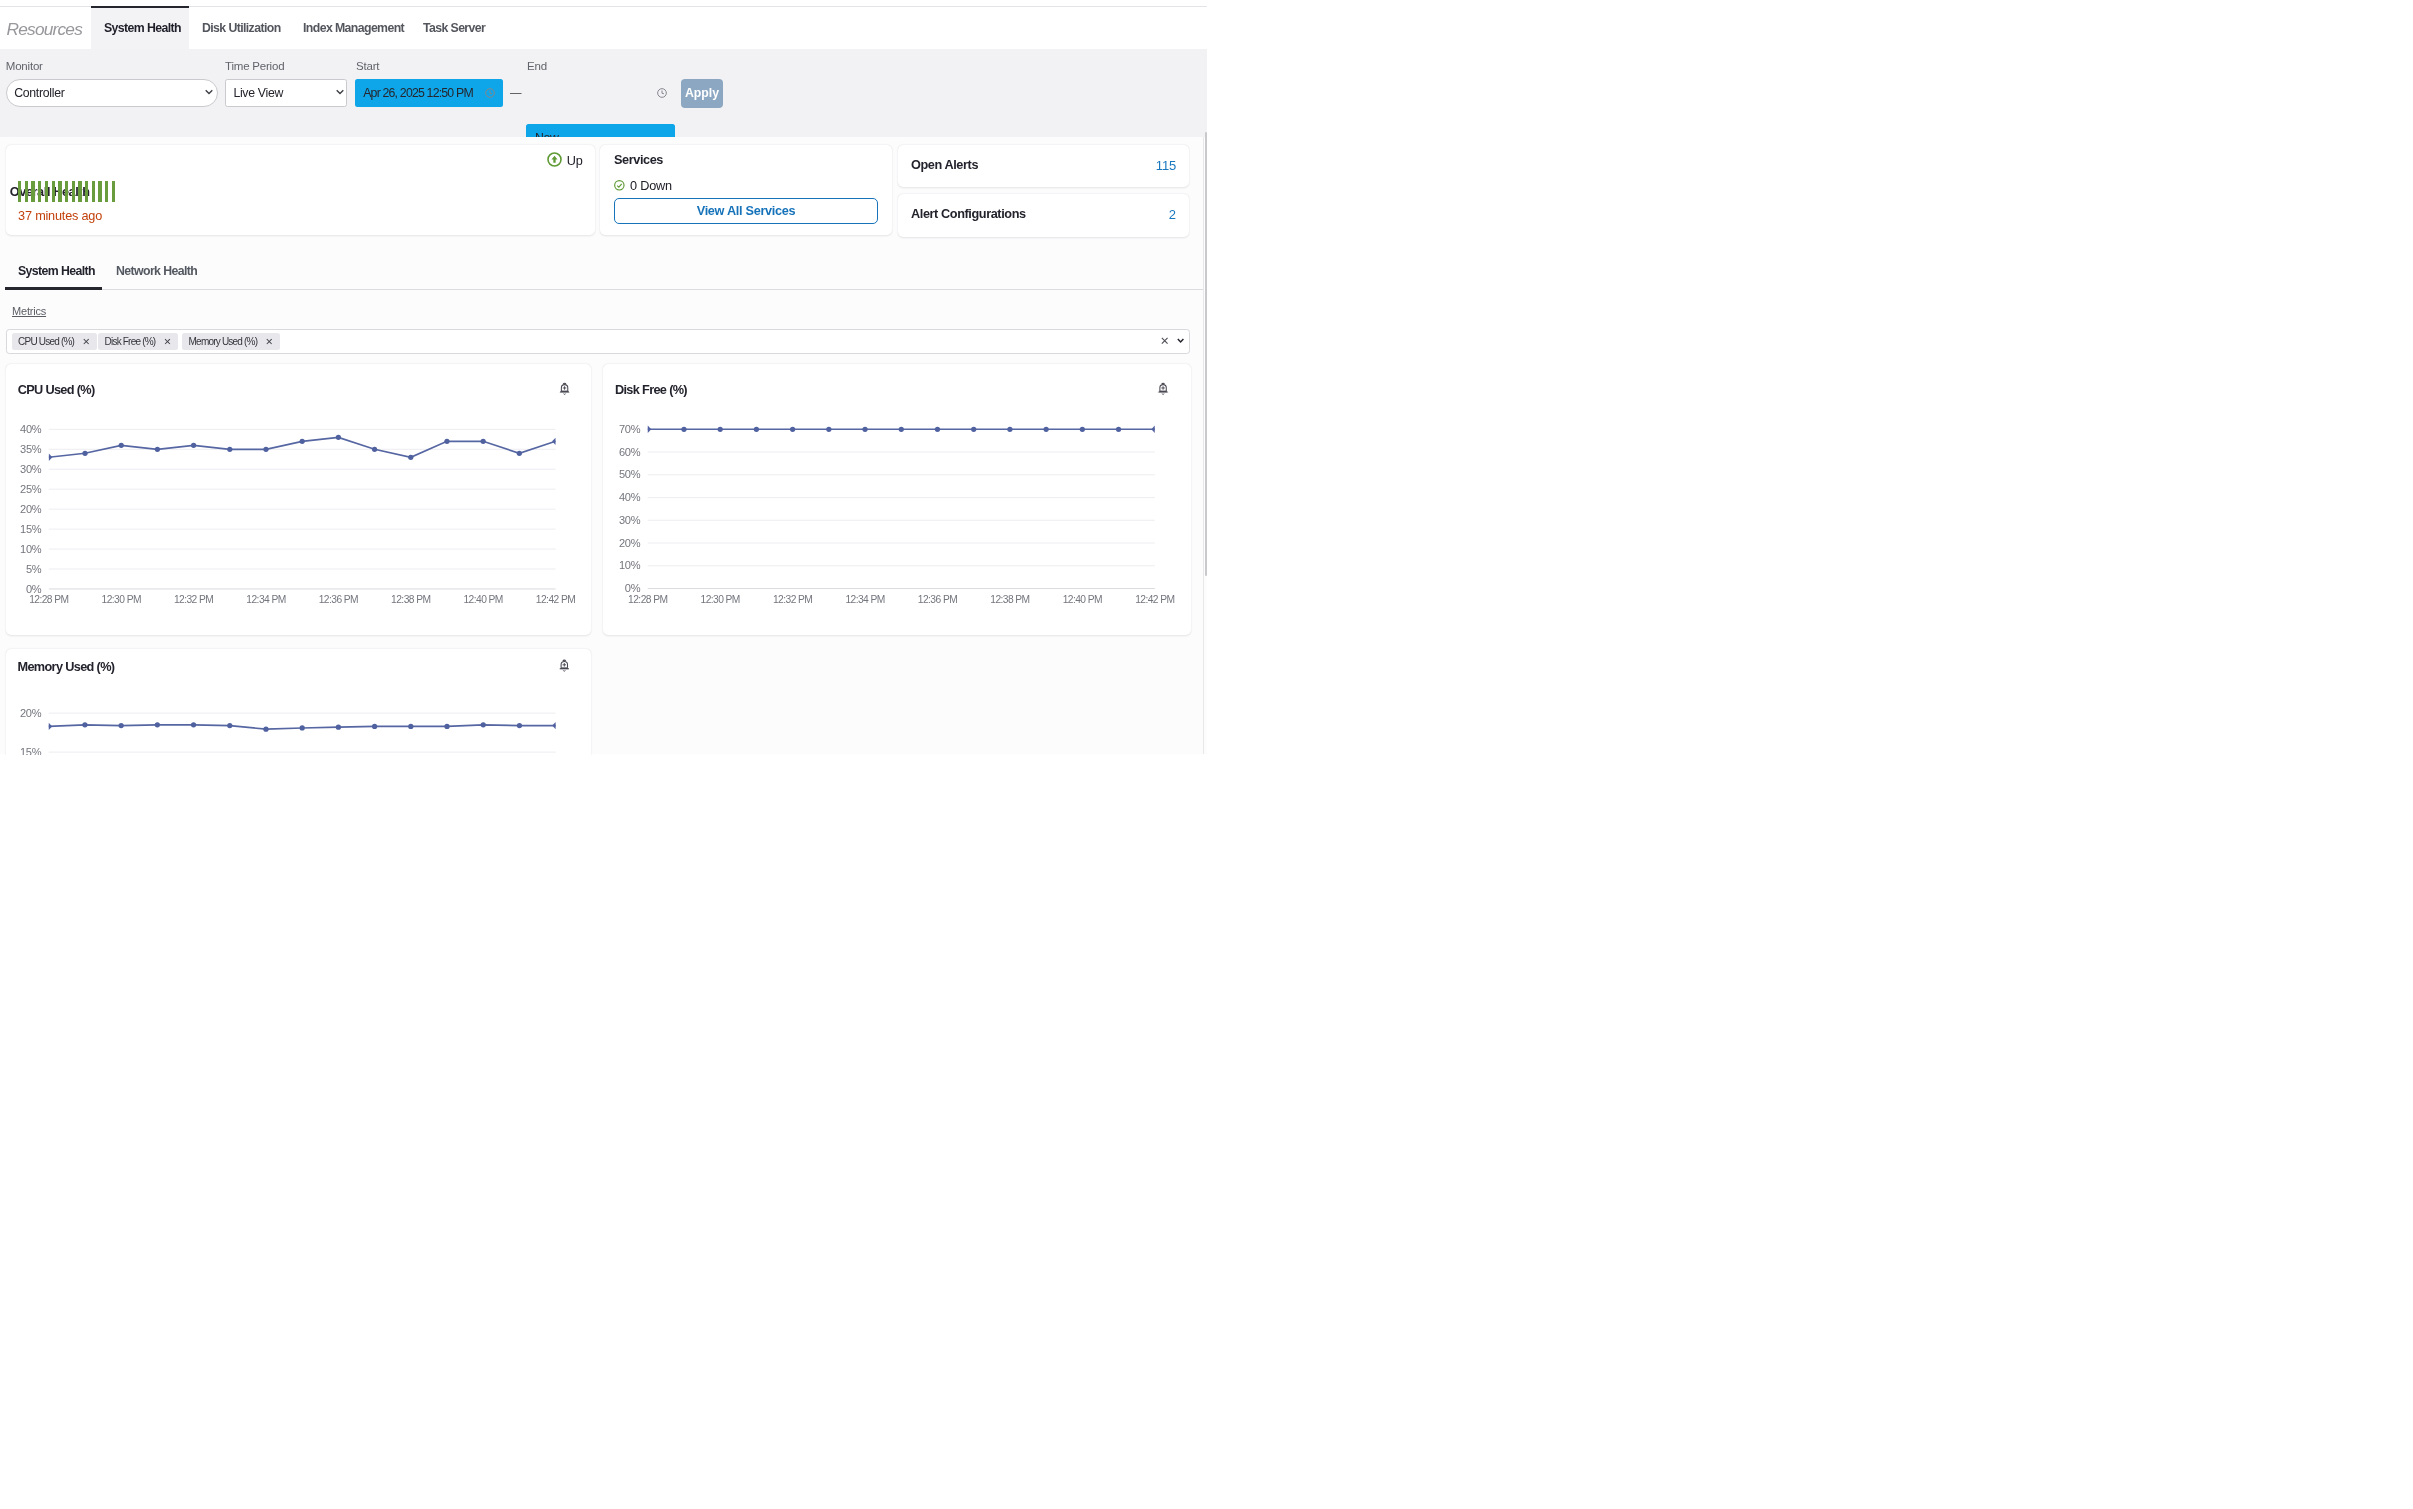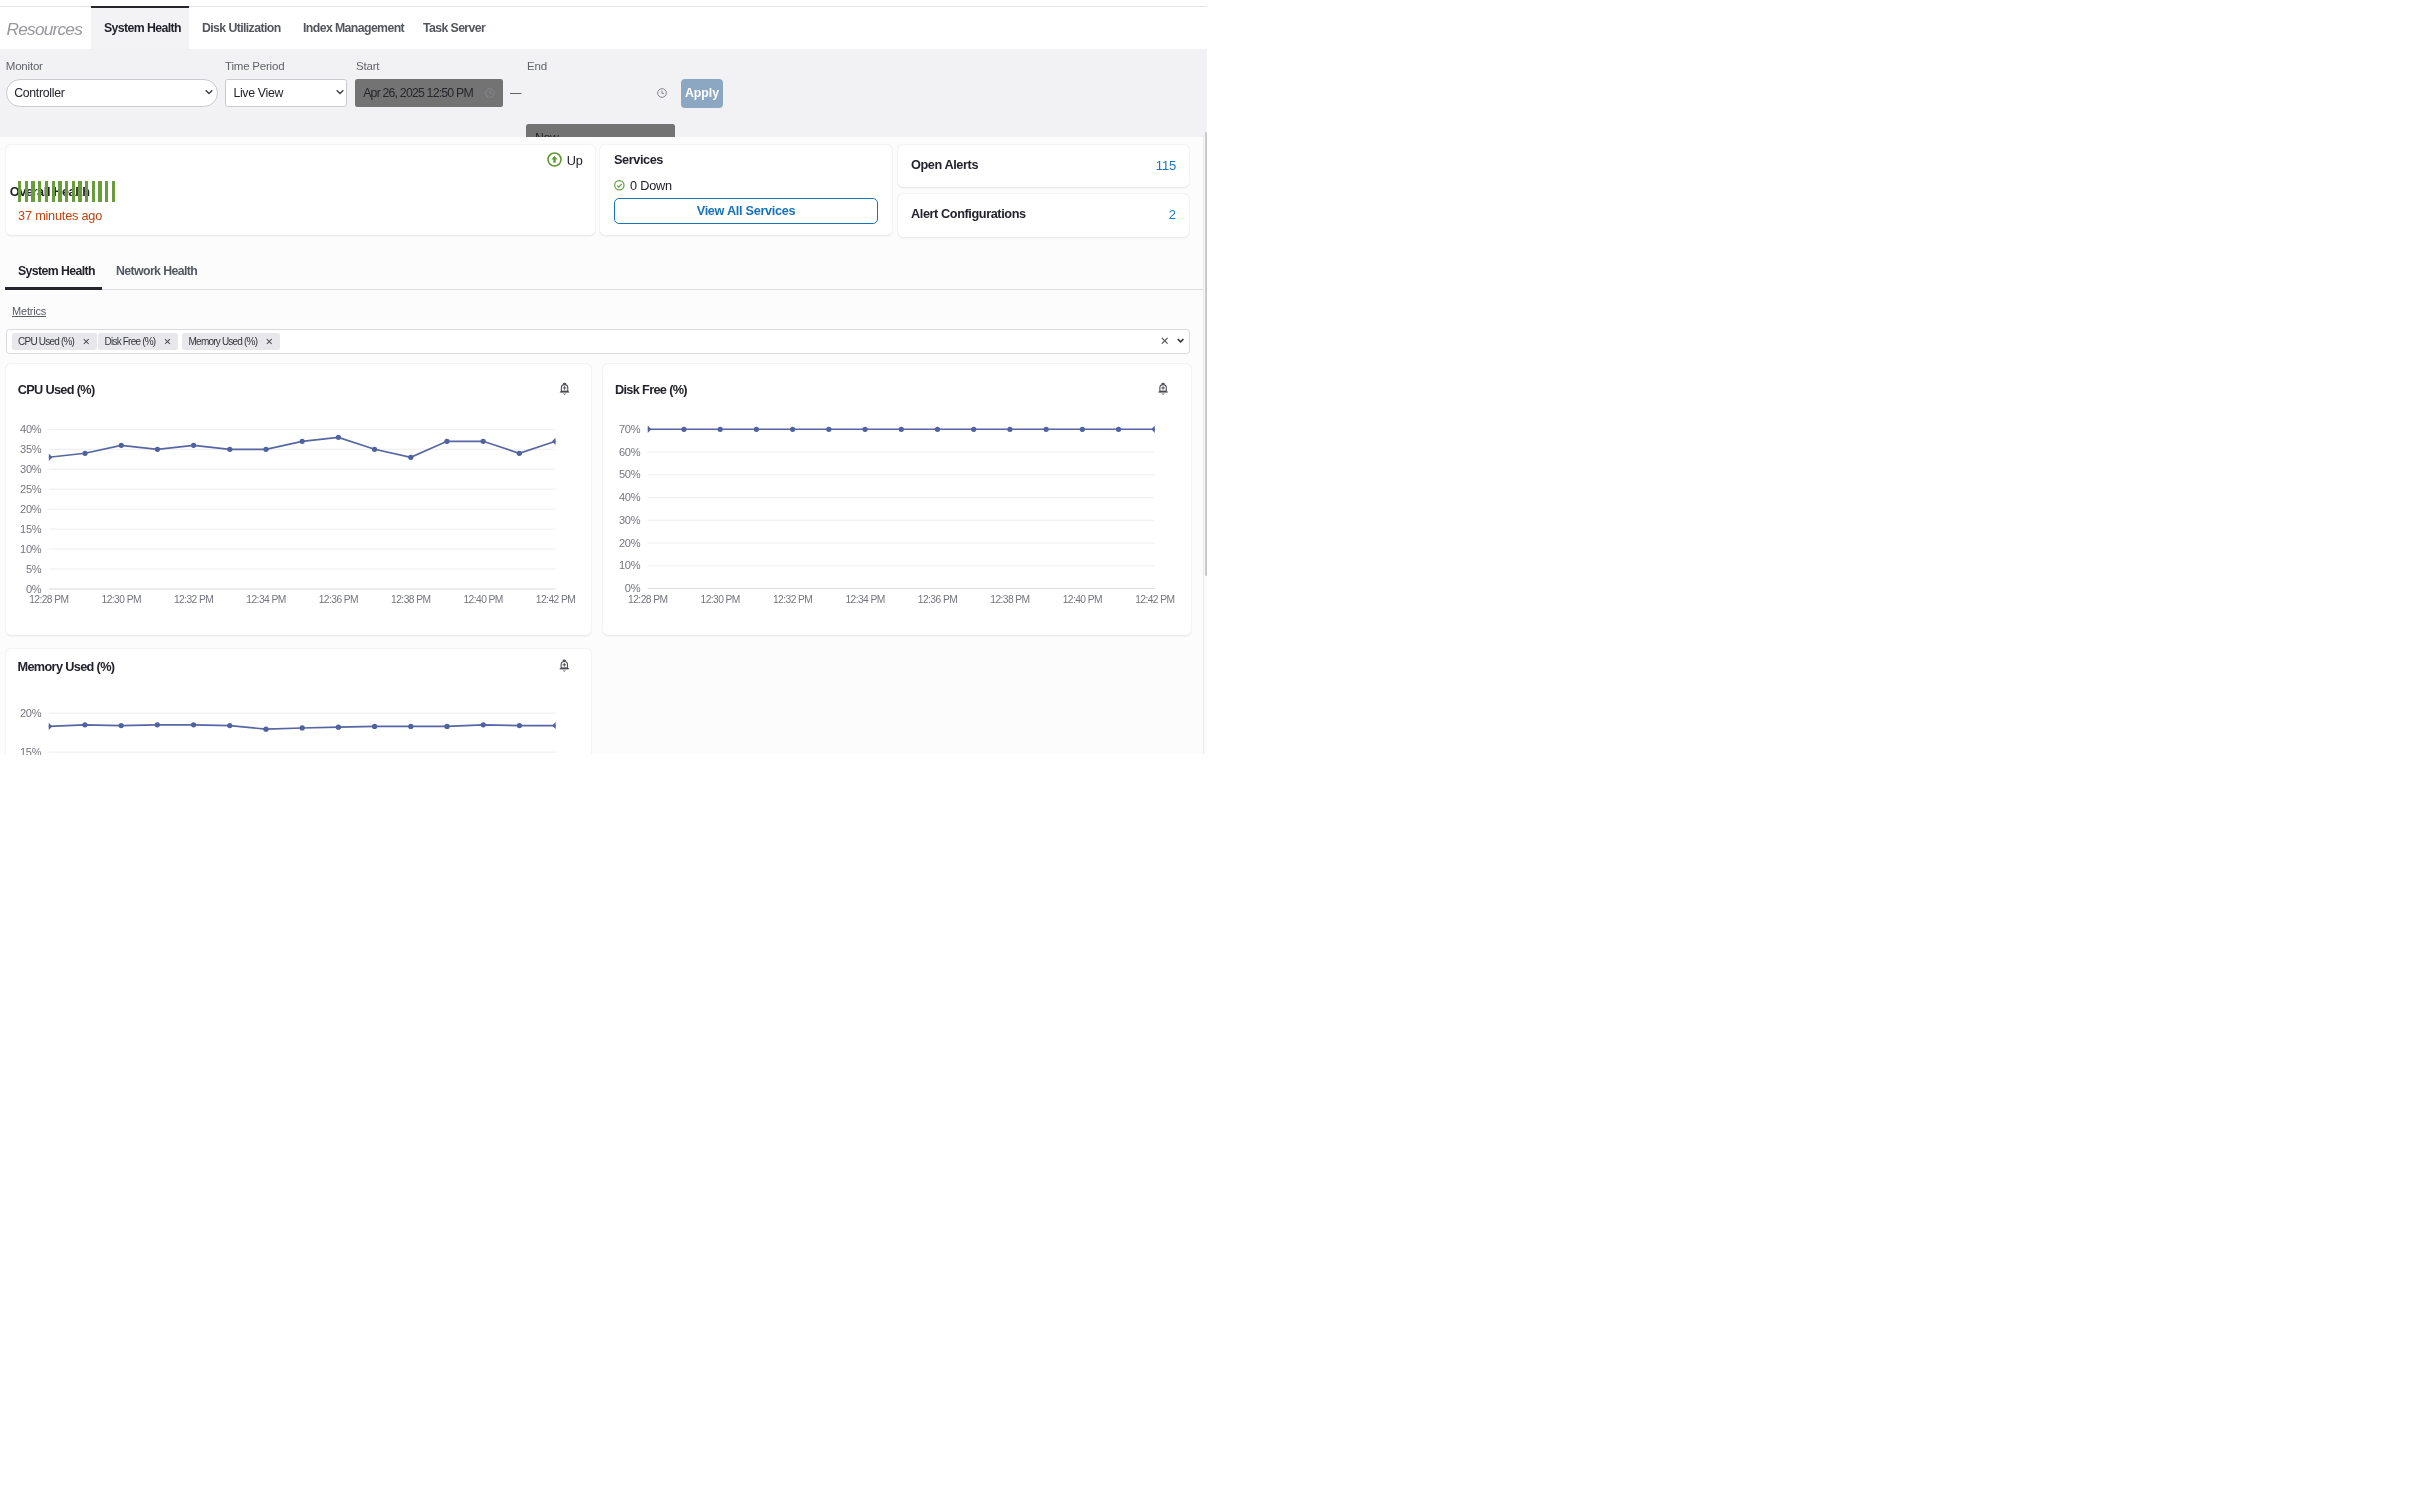--- a/index.html
+++ b/index.html
@@ -15,21 +15,21 @@
 .tabtxt { position:absolute; top:21.4px; font-size:12.3px; font-weight:700; color:#54565e; white-space:nowrap; letter-spacing:-0.6px; }
 #tab1 { left:104px; color:#1f1f2a; font-weight:700; }
 #tab2 { left:202px; }
 #tab3 { left:303px; }
 #tab4 { left:423px; }
 
 
 #filterbar { position:absolute; left:0; top:49px; width:1207px; height:88px; background:#f2f2f4; }
 .flabel { position:absolute; top:11px; font-size:11.5px; color:#62646b; letter-spacing:-0.2px; }
 .finput { position:absolute; top:30px; height:28px; background:#fff; border:0.8px solid #c9c9ce; border-radius:2.5px; font-size:12.3px; color:#23232b; line-height:27px; padding-left:7.4px; letter-spacing:-0.3px; }
-.fdate { position:absolute; top:30px; height:28px; background:#737373; border-radius:2.5px; font-size:12.3px; color:#26262c; line-height:28px; padding-left:8.2px; letter-spacing:-0.8px; }
+.fdate { position:absolute; top:30px; height:28px; background:#0ea5e9; border-radius:2.5px; font-size:12.3px; color:#26262c; line-height:28px; padding-left:8.2px; letter-spacing:-0.8px; }
 #apply { position:absolute; left:681px; top:30px; width:42px; height:29px; background:#8ba7c1; border-radius:4.1px; color:#fff; font-size:12.3px; font-weight:700; text-align:center; line-height:29px; }
 #dash { position:absolute; left:510px; top:37px; font-size:11.5px; color:#33333a; }
 
 
 #content { position:absolute; left:0; top:137px; width:1207px; height:617px; background:#fcfcfd; }
 .card { position:absolute; background:#fff; border-radius:5px; box-shadow:0 0.8px 2.1px rgba(25,25,35,0.10), 0 0 0.8px rgba(25,25,35,0.08); }
 .ctitle { position:absolute; font-size:12.7px; font-weight:700; color:#23232d; letter-spacing:-0.4px; }
 
 
 #stab1 { position:absolute; left:18px; top:264px; font-size:12.3px; font-weight:700; color:#22222c; letter-spacing:-0.6px; }

